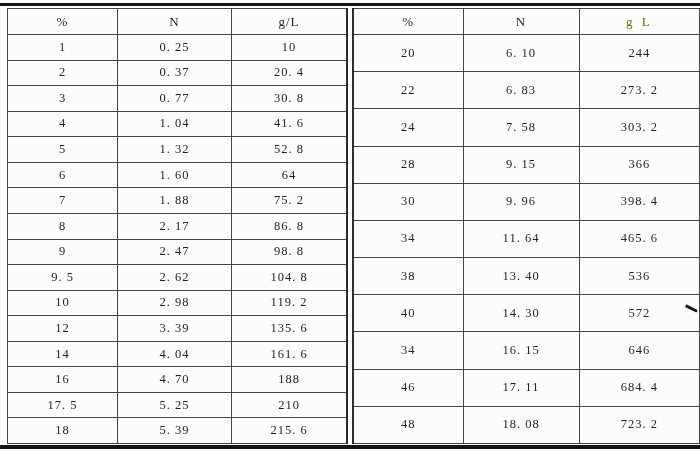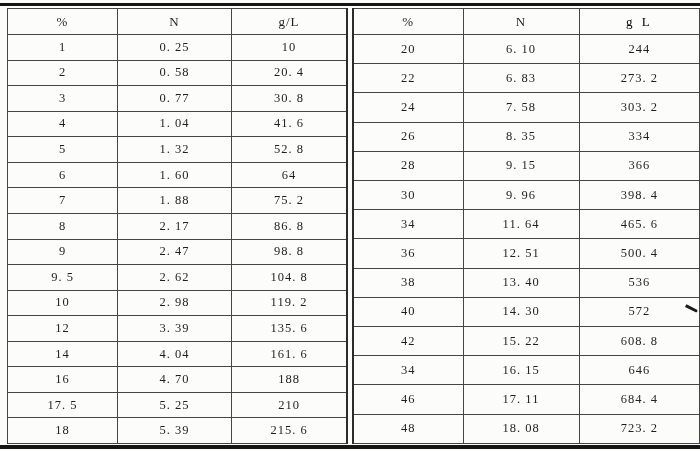--- a/index.html
+++ b/index.html
@@ -24,21 +24,21 @@
   #table-right col.c2{width:116px}
   table.conv th, table.conv td{
     border:1px solid #454545;
     text-align:center;vertical-align:middle;
     font-size:12.5px;font-weight:normal;
     color:#1f1f1f;letter-spacing:1px;
     padding:0;white-space:nowrap;
     overflow:hidden;
   }
   table.conv thead th{height:25px;font-size:13px;}
-  #table-right th:last-child{letter-spacing:3px;color:#000000;}
+  #table-right th:last-child{letter-spacing:3px;color:#4d7c0f;}
   .pen-mark{
     position:absolute;left:685px;top:307px;
     width:13px;height:3px;background:#1b1b1b;
     transform:rotate(27deg);border-radius:0 2px 2px 0;
   }
 </style>
 </head>
 <body>
 
 <div class="scan">
@@ -58,21 +58,21 @@
         </tr>
       </thead>
     <tbody>
         <tr>
           <td>1</td>
           <td>0. 25</td>
           <td>10</td>
         </tr>
         <tr>
           <td>2</td>
-          <td>0. 58</td>
+          <td>0. 37</td>
           <td>20. 4</td>
         </tr>
         <tr>
           <td>3</td>
           <td>0. 77</td>
           <td>30. 8</td>
         </tr>
         <tr>
           <td>4</td>
           <td>1. 04</td>
@@ -164,60 +164,45 @@
           <td>22</td>
           <td>6. 83</td>
           <td>273. 2</td>
         </tr>
         <tr>
           <td>24</td>
           <td>7. 58</td>
           <td>303. 2</td>
         </tr>
         <tr>
-          <td>26</td>
-          <td>8. 35</td>
-          <td>334</td>
-        </tr>
-        <tr>
           <td>28</td>
           <td>9. 15</td>
           <td>366</td>
         </tr>
         <tr>
           <td>30</td>
           <td>9. 96</td>
           <td>398. 4</td>
         </tr>
         <tr>
           <td>34</td>
           <td>11. 64</td>
           <td>465. 6</td>
         </tr>
         <tr>
-          <td>36</td>
-          <td>12. 51</td>
-          <td>500. 4</td>
-        </tr>
-        <tr>
           <td>38</td>
           <td>13. 40</td>
           <td>536</td>
         </tr>
         <tr>
           <td>40</td>
           <td>14. 30</td>
           <td>572</td>
         </tr>
         <tr>
-          <td>42</td>
-          <td>15. 22</td>
-          <td>608. 8</td>
-        </tr>
-        <tr>
           <td>34</td>
           <td>16. 15</td>
           <td>646</td>
         </tr>
         <tr>
           <td>46</td>
           <td>17. 11</td>
           <td>684. 4</td>
         </tr>
         <tr>

